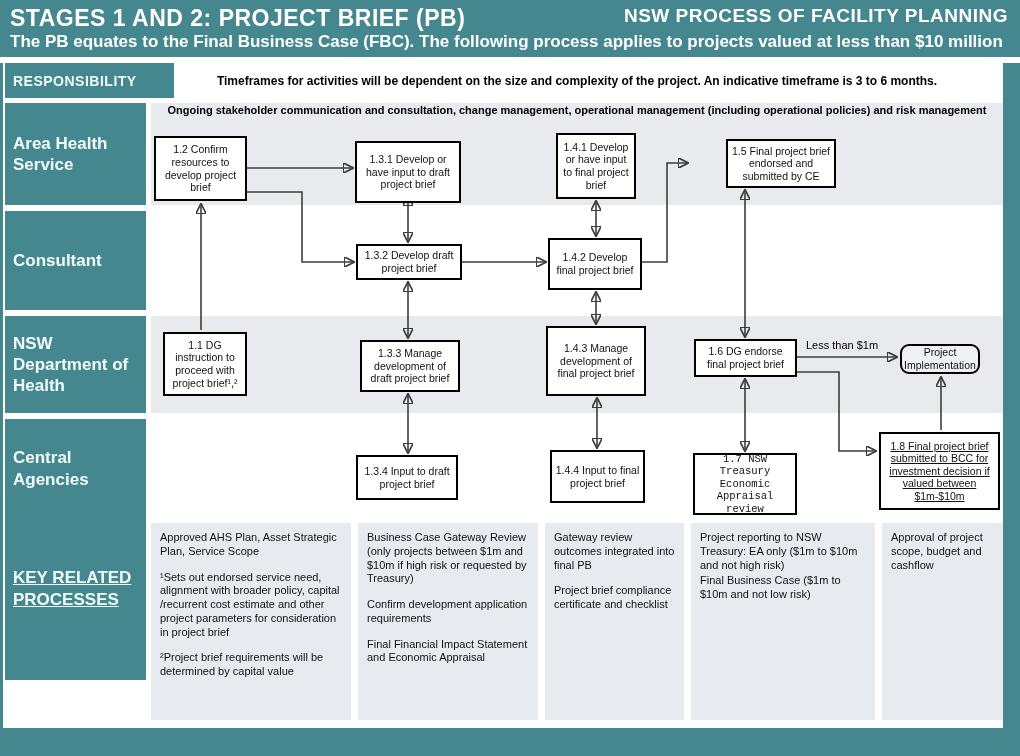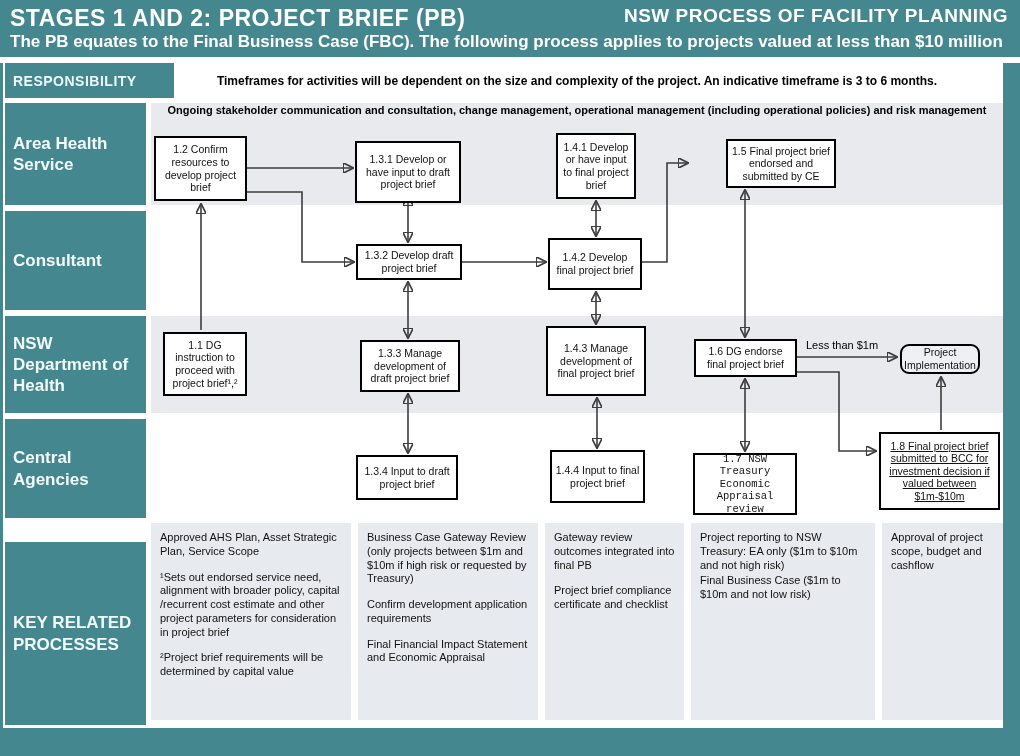--- a/index.html
+++ b/index.html
@@ -65,21 +65,21 @@
   <div class="timeframe">Timeframes for activities will be dependent on the size and complexity of the project.  An indicative timeframe is 3 to 6 months.</div>
 
   <div class="left-edge"></div>
   <div class="right-stripe"></div>
   <div class="footer-bar"></div>
 
   <div class="lane" style="top:103px;height:102px;">Area Health Service</div>
   <div class="lane" style="top:211px;height:99px;">Consultant</div>
   <div class="lane" style="top:316px;height:97px;">NSW Department of Health</div>
   <div class="lane" style="top:419px;height:99px;">Central Agencies</div>
-  <div class="lane" style="top:542px;height:183px;">KEY RELATED PROCESSES</div>
+  <div class="lane" style="top:497px;height:183px;text-decoration:underline;">KEY RELATED PROCESSES</div>
 
   <div class="band" style="top:103px;height:102px;"></div>
   <div class="band" style="top:316px;height:97px;"></div>
   <div class="ongoing">Ongoing stakeholder communication and consultation, change management, operational management (including operational policies) and risk management</div>
 
   <svg class="connectors" width="1020" height="756">
     <defs>
       <marker id="ah" viewBox="0 0 10 10" refX="8.5" refY="5" markerWidth="6.5" markerHeight="6.5" orient="auto-start-reverse">
         <path d="M0,0 L10,5 L0,10 z" fill="#3d3d3d" stroke="none"></path>
       </marker>

